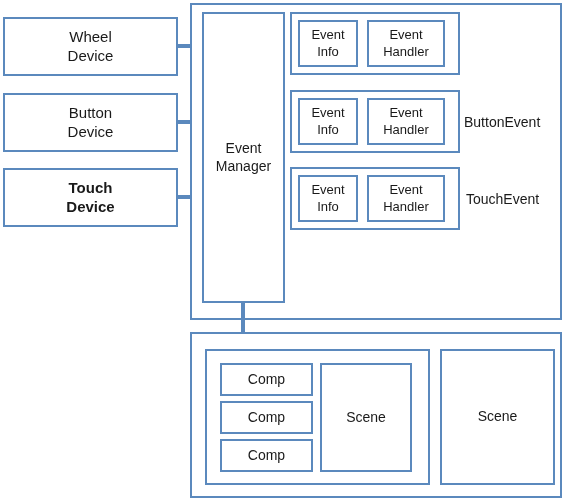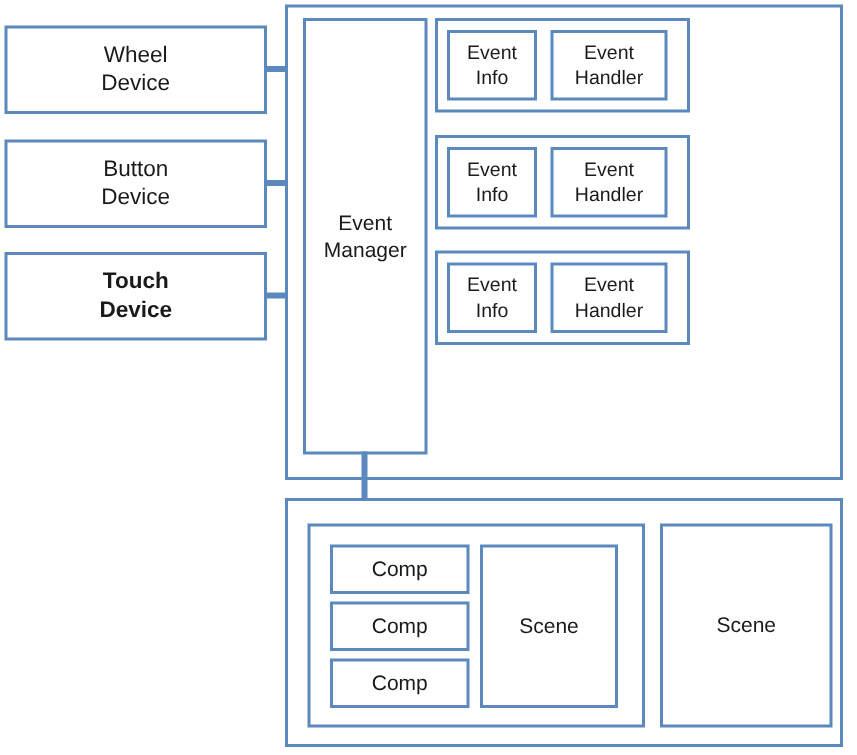--- a/index.html
+++ b/index.html
@@ -87,28 +87,30 @@
   <div class="label txt-13" style="left:367px; top:20px; width:78px; height:47px;">Event
 Handler</div>
 
   <div class="box" style="left:290px; top:90px; width:170px; height:63px;"></div>
   <div class="box" style="left:298px; top:98px; width:60px; height:47px;"></div>
   <div class="label txt-13" style="left:298px; top:98px; width:60px; height:47px;">Event
 Info</div>
   <div class="box" style="left:367px; top:98px; width:78px; height:47px;"></div>
   <div class="label txt-13" style="left:367px; top:98px; width:78px; height:47px;">Event
 Handler</div>
+  <div class="side-label" style="left:464px; top:90px; width:100px; height:63px;">ButtonEvent</div>
 
   <div class="box" style="left:290px; top:167px; width:170px; height:63px;"></div>
   <div class="box" style="left:298px; top:175px; width:60px; height:47px;"></div>
   <div class="label txt-13" style="left:298px; top:175px; width:60px; height:47px;">Event
 Info</div>
   <div class="box" style="left:367px; top:175px; width:78px; height:47px;"></div>
   <div class="label txt-13" style="left:367px; top:175px; width:78px; height:47px;">Event
 Handler</div>
+  <div class="side-label" style="left:466px; top:167px; width:96px; height:63px;">TouchEvent</div>
 
   <div class="conn conn-v" style="left:241px; top:301px; height:69px;"></div>
 
   <div class="box" style="left:190px; top:332px; width:372px; height:166px;"></div>
 
   <div class="box" style="left:205px; top:349px; width:225px; height:136px;"></div>
 
   <div class="box" style="left:220px; top:363px; width:93px; height:33px;"></div>
   <div class="label txt-14" style="left:220px; top:363px; width:93px; height:33px;">Comp</div>
 

